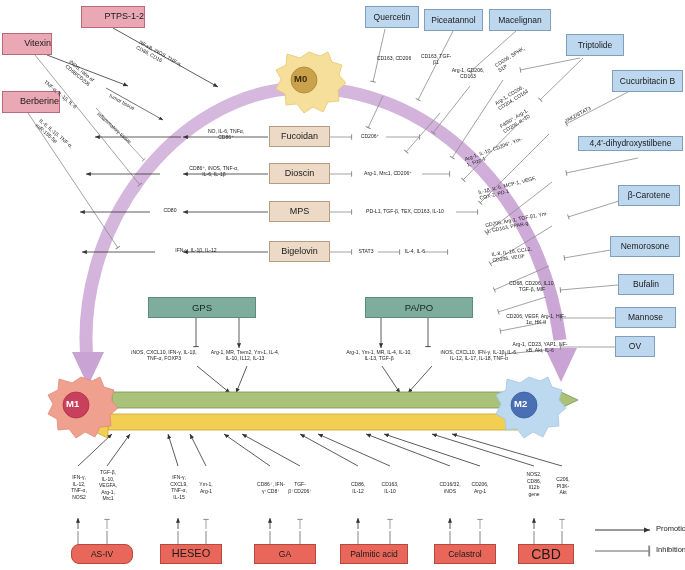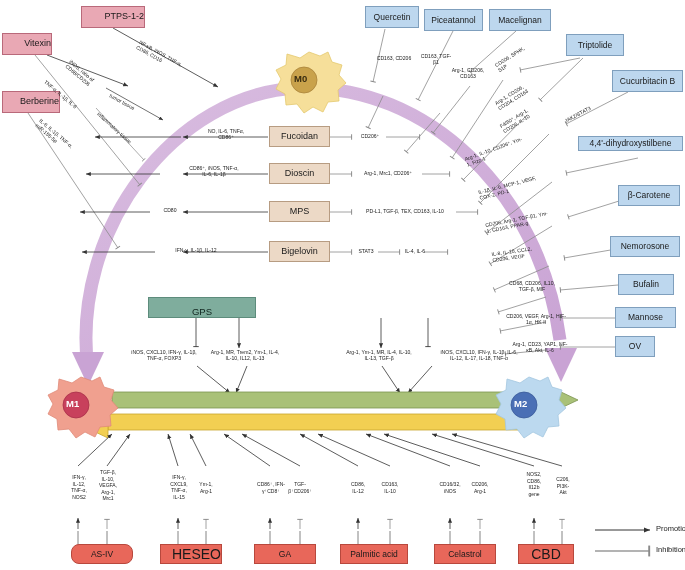--- a/index.html
+++ b/index.html
@@ -7,21 +7,21 @@
        font-family:"Liberation Sans","DejaVu Sans",sans-serif;color:#1a1a1a;}
   #stage{position:absolute;left:0;top:0;width:685px;height:570px;}
   svg#layer{position:absolute;left:0;top:0;width:685px;height:570px;}
 
   .node{position:absolute;box-sizing:border-box;display:flex;align-items:center;
         justify-content:center;text-align:center;border:1px solid #6b6b6b;
         line-height:1.05;}
   .pink{background:#e9a8b4;border-color:#b9697a;color:#1a1a1a;justify-content:flex-end;}
   .blue{background:#bdd7ee;border-color:#7f9fbd;color:#1a1a1a;}
   .tan{background:#ecd9c6;border-color:#b79c82;color:#1a1a1a;}
-  .green{background:#7fad9d;border-color:#5d8c7c;color:#11261f;align-items:flex-end;}
+  .green{background:#7fad9d;border-color:#5d8c7c;color:#11261f;}
   .red{background:#e8675a;border-color:#b8483d;color:#1a1a1a;}
 
   .lbl{position:absolute;font-size:5.1px;line-height:1.25;color:#222;
        text-align:center;white-space:pre-line;}
   .lbl.rot{transform-origin:left center;white-space:pre-line;text-align:left;}
   .marker{position:absolute;font-size:5.0px;line-height:1.3;text-align:center;
           color:#222;white-space:pre-line;}
   .legtxt{position:absolute;font-size:7.5px;color:#1a1a1a;}
   .cellname{position:absolute;font-size:9.5px;font-weight:bold;}
 </style>
@@ -310,20 +310,23 @@
 CD206, VEGF</div>
 <div class="lbl" style="left:492px;top:280px;width:80px;">CD68, CD206, IL10,
 TGF-β, MIF</div>
 <div class="lbl" style="left:496px;top:313px;width:80px;">CD206, VEGF, Arg-1, HIF-
 1α, HK II</div>
 <div class="lbl" style="left:500px;top:341px;width:80px;">Arg-1, CD23, YAP1, NF-
 κB, Akt, IL-6</div>
 
 <div class="node green" style="left:148px;top:297px;width:108px;height:21px;font-size:9.5px;">
   <span>GPS</span>
+    </div>
+<div class="node green" style="left:365px;top:297px;width:108px;height:21px;font-size:9.5px;">
+  <span>PA/PO</span>
     </div>
 
 <div class="lbl" style="left:116px;top:349px;width:96px;">iNOS, CXCL10, IFN-γ, IL-1β,
 TNF-α, FOXP3</div>
 <div class="lbl" style="left:196px;top:349px;width:98px;">Arg-1, MR, Trem2, Ym-1, IL-4,
 IL-10, IL12, IL-13</div>
 <div class="lbl" style="left:331px;top:349px;width:96px;">Arg-1, Ym-1, MR, IL-4, IL-10,
 IL-13, TGF-β</div>
 <div class="lbl" style="left:424px;top:349px;width:110px;">iNOS, CXCL10, IFN-γ, IL-1β, IL-6,
 IL-12, IL-17, IL-18, TNF-α</div>
@@ -359,21 +362,21 @@
 CD86,
 Il12b
 gene</div>
 <div class="marker" style="left:548px;top:476px;width:30px;">C206,
 PI3K-
 Akt</div>
 
 <div class="node red" style="left:71px;top:544px;width:62px;height:20px;font-size:8.5px;border-radius:8px;">
   <span>AS-IV</span>
     </div>
-<div class="node red" style="left:160px;top:544px;width:62px;height:20px;font-size:14px;justify-content:flex-end;">
+<div class="node red" style="left:160px;top:544px;width:62px;height:20px;font-size:11px;">
   <span>HESEO</span>
     </div>
 <div class="node red" style="left:254px;top:544px;width:62px;height:20px;font-size:8.5px;">
   <span>GA</span>
     </div>
 <div class="node red" style="left:340px;top:544px;width:68px;height:20px;font-size:8.5px;">
   <span>Palmitic acid</span>
     </div>
 <div class="node red" style="left:434px;top:544px;width:62px;height:20px;font-size:8.5px;">
   <span>Celastrol</span>

